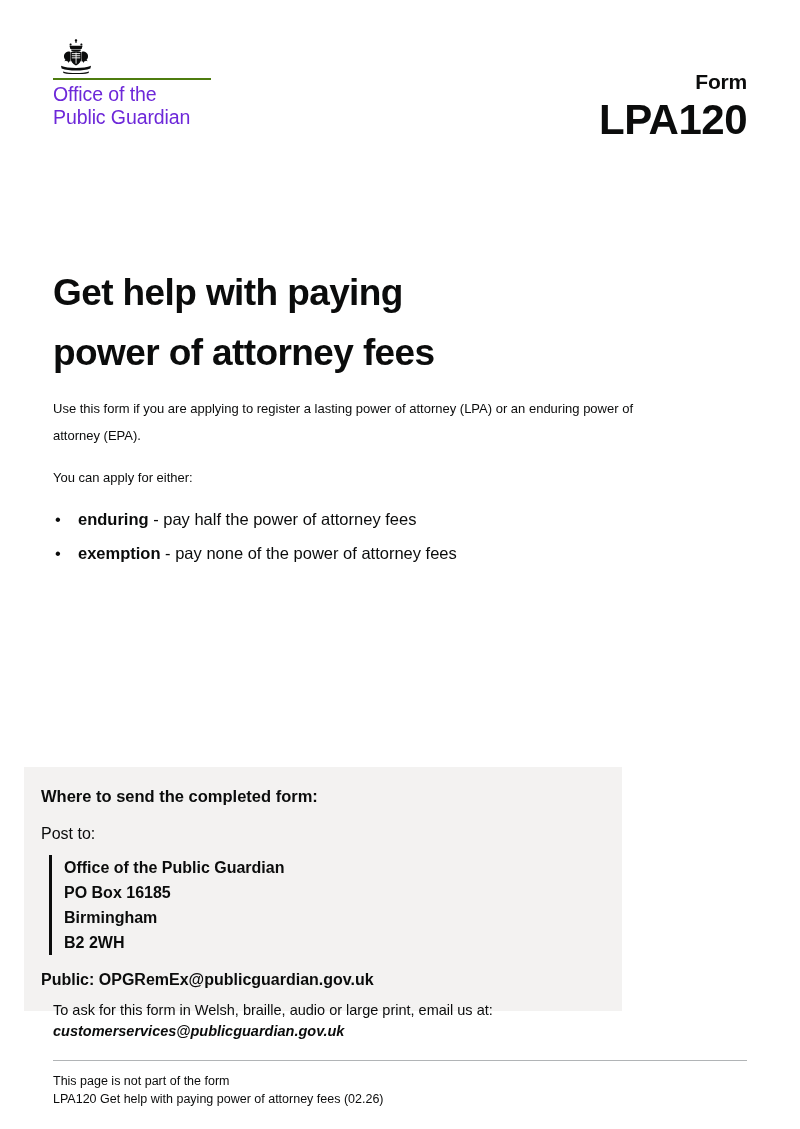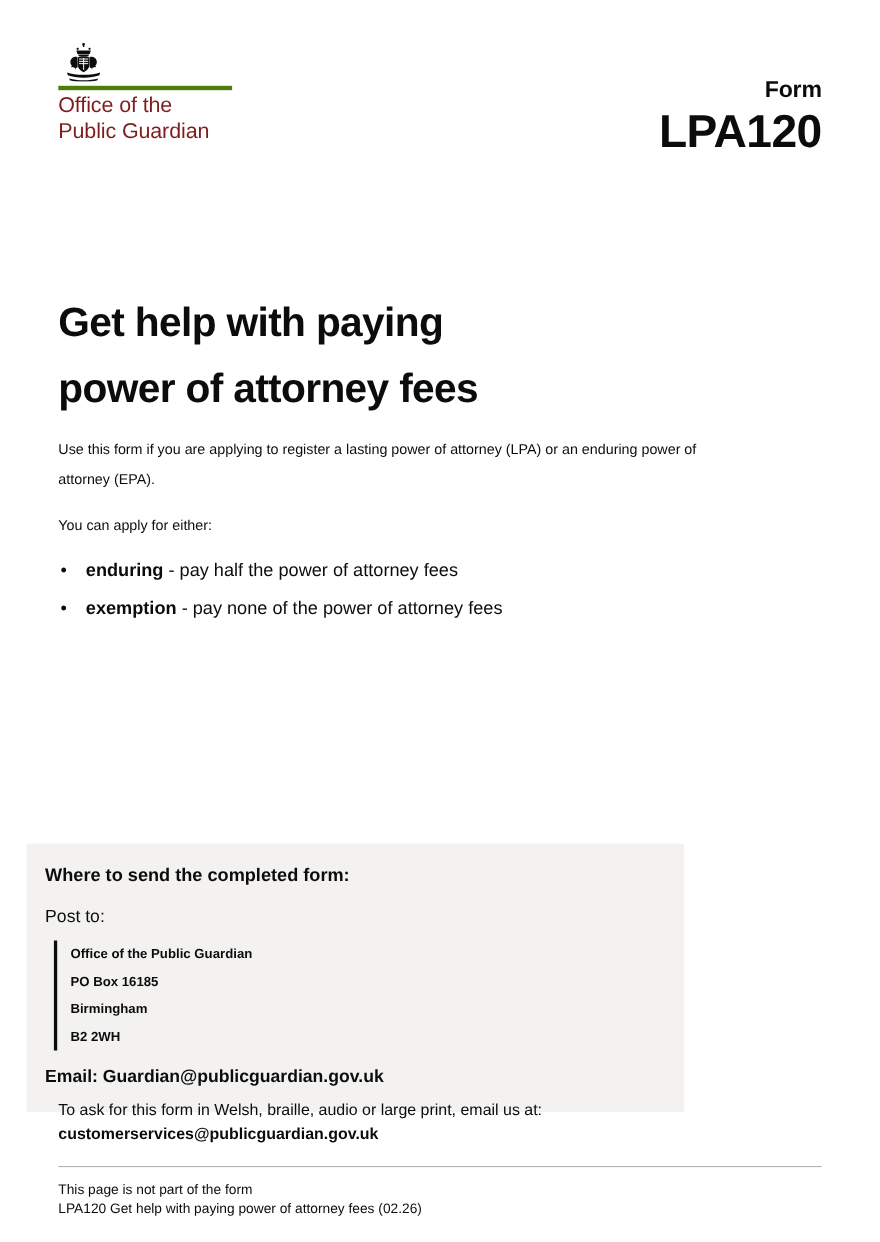--- a/index.html
+++ b/index.html
@@ -47,22 +47,22 @@
     height: 36px;
     display: block;
     margin-left: 2px;
   }
   .brand-name {
     margin-top: 4px;
     font-size: 19.5px;
     line-height: 23px;
     font-weight: 400;
     letter-spacing: -0.1px;
-    color: #7f1d1d;
-    border-top: 4px solid #4d7c0f;
+    color: #6d28d9;
+    border-top: 2px solid #4d7c0f;
     padding-top: 3px;
     width: 158px;
   }
 
   .form-id {
     text-align: right;
     padding-top: 2px;
   }
   .form-word {
     font-size: 21px;
@@ -144,21 +144,21 @@
     margin: 0 0 10px 0;
     font-size: 16px;
     line-height: 22px;
   }
   .address {
     border-left: 3px solid #0b0c0c;
     padding-left: 12px;
     margin: 0 0 14px 8px;
   }
   .address div {
-    font-size: 12px;
+    font-size: 16px;
     line-height: 25px;
     font-weight: 700;
   }
   .email-line {
     font-size: 16px;
     line-height: 22px;
     font-weight: 700;
     margin: 0;
   }
 
@@ -170,20 +170,21 @@
     width: 640px;
   }
   .access .l1 {
     font-size: 14.5px;
     line-height: 21px;
   }
   .access .l2 {
     font-size: 14.5px;
     line-height: 21px;
     font-weight: 700;
+    font-style: italic;
   }
 
   
   .footer-rule {
     position: absolute;
     left: 53px;
     top: 1060px;
     width: 694px;
     height: 1px;
     background: #b1b4b6;
@@ -265,21 +266,21 @@
 
   <div class="sendbox">
     <h2>Where to send the completed form:</h2>
     <p class="postto">Post to:</p>
     <div class="address">
       <div>Office of the Public Guardian</div>
       <div>PO Box 16185</div>
       <div>Birmingham</div>
       <div>B2 2WH</div>
     </div>
-    <p class="email-line">Email: Guardian@publicguardian.gov.uk</p>
+    <p class="email-line">Public: OPGRemEx@publicguardian.gov.uk</p>
   </div>
 
   <div class="access">
     <div class="l1">To ask for this form in Welsh, braille, audio or large print, email us at:</div>
     <div class="l2">customerservices@publicguardian.gov.uk</div>
   </div>
 
   <div class="footer-rule"></div>
   <div class="footer">
     <span>This page is not part of the form</span>

